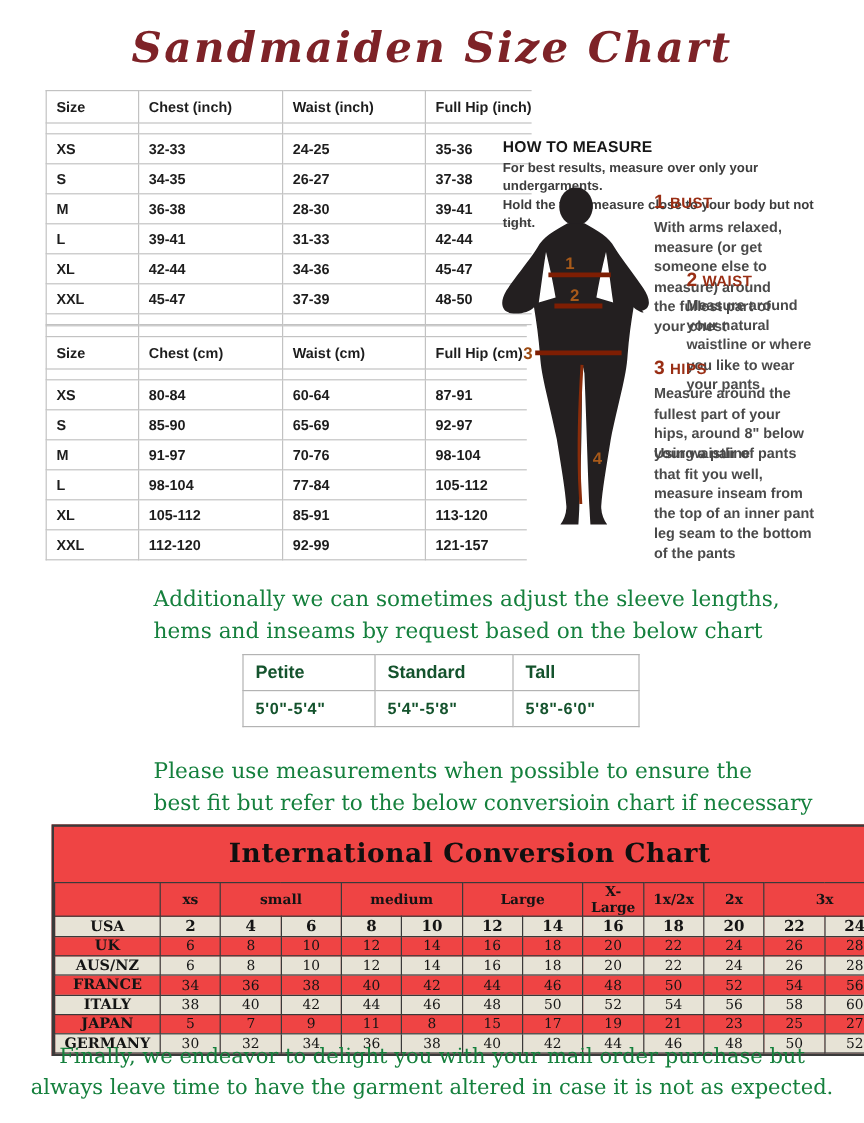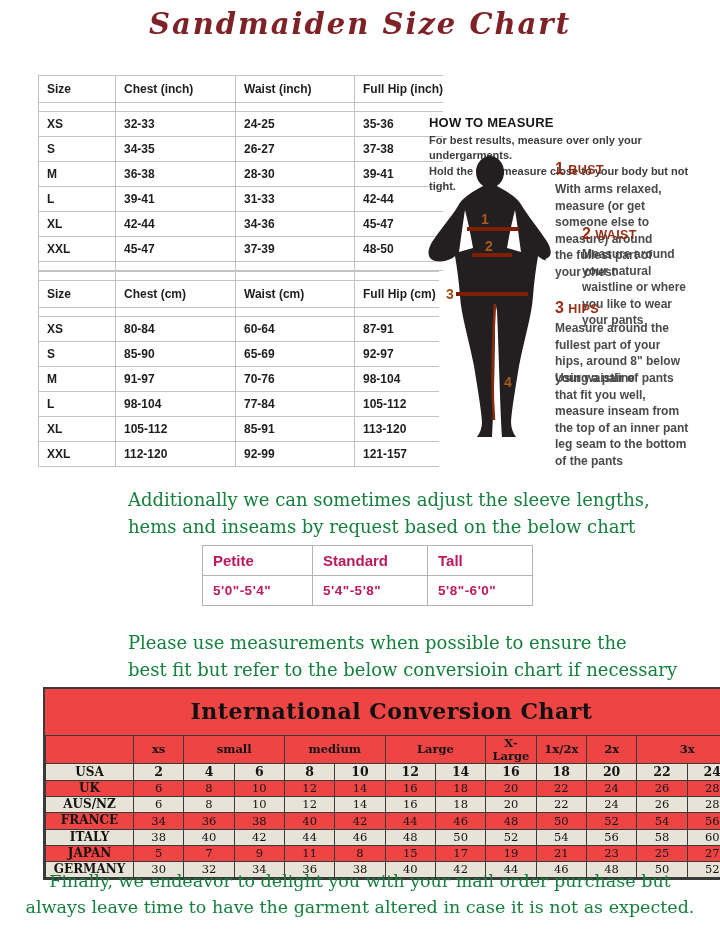--- a/index.html
+++ b/index.html
@@ -1,36 +1,36 @@
 <!DOCTYPE html>
 <html><head>
 <meta charset="utf-8">
 <style>
   html,body{margin:0;padding:0;background:#ffffff;}
   .page{position:relative;width:720px;height:936px;background:#fff;overflow:hidden;
         font-family:"Liberation Sans",sans-serif;}
 
   
-  .main-title{position:absolute;top:7px;left:0;right:0;margin:0;text-align:center;
+  .main-title{position:absolute;top:20px;left:0;right:0;margin:0;text-align:center;
     font-family:"DejaVu Serif",serif;font-weight:bold;font-style:italic;
-    font-size:29px;letter-spacing:2px;color:#7e2227;}
+    font-size:35px;letter-spacing:2px;color:#7e2227;}
 
   
   .size-tables{position:absolute;left:38px;top:75px;}
   table.size{border-collapse:collapse;table-layout:fixed;}
   table.size col.c1{width:77px}table.size col.c2{width:120px}
   table.size col.c3{width:119px}table.size col.c4{width:84px}
   table.size th,table.size td{border:1px solid #c2c2c2;text-align:left;
     font-weight:bold;color:#1d1d1d;padding:5px 0 5px 8px;font-size:12px;white-space:nowrap;}
   table.size th{padding:6px 0 6px 8px;}
   table.size th:last-child,table.size td:last-child{border-right:none;}
   table.size tr.sp td{height:8px;padding:0;}
 
   
-  .htm{position:absolute;left:429px;top:115px;width:276px;}
+  .htm{position:absolute;left:419px;top:115px;width:276px;}
   .htm-title{margin:0 0 3px;font-size:13px;font-weight:bold;color:#161616;letter-spacing:.2px;}
   .htm-intro{font-size:11px;line-height:1.4;font-weight:bold;color:#3d3d3d;}
   .figure-svg{position:absolute;left:-5px;top:41px;}
   .figure-svg .sil{fill:#231f20;}
   .figure-svg text{font-family:"Liberation Sans",sans-serif;font-weight:bold;font-size:14px;}
   .step{position:absolute;left:126px;width:152px;}
   .step-0{top:45px}.step-1{top:110px;padding-left:27px}.step-2{top:184px}.step-3{top:255px}
   .step h3{margin:0 0 3px;color:#992e14;font-size:12.5px;letter-spacing:.4px;}
   .step h3 .n{font-size:16px;margin-right:4px;}
   .step p{margin:0;font-size:12px;line-height:1.38;font-weight:bold;color:#4a4a4a;}
@@ -40,21 +40,21 @@
   .note{position:absolute;font-family:"DejaVu Serif",serif;font-size:18px;
         line-height:1.5;color:#15803d;}
   .note-adjust{left:128px;top:486px;}
   .note-measure{left:128px;top:629px;}
   .note-final{left:0;right:0;top:868px;text-align:center;font-size:17.5px;}
 
   
   .height-table{position:absolute;left:202px;top:545px;border-collapse:collapse;table-layout:fixed;}
   .height-table col.h1{width:110px}.height-table col.h2{width:115px}.height-table col.h3{width:105px}
   .height-table th,.height-table td{border:1px solid #b3b3b3;text-align:left;
-    font-weight:bold;color:#be185d;white-space:nowrap;}
+    font-weight:bold;color:#14532d;white-space:nowrap;}
   .height-table th{font-size:15px;padding:6px 0 6px 10px;}
   .height-table td{font-size:13.5px;letter-spacing:.5px;padding:7px 0 7px 10px;}
 
   
   .conv{position:absolute;left:43px;top:687px;width:697px;border:2px solid #3a3a3a;
         box-sizing:border-box;background:#ef4444;}
   .conv-title{margin:9px 0 0;text-align:center;font-family:"DejaVu Serif",serif;
     font-weight:bold;font-size:22px;letter-spacing:.5px;color:#101010;}
   .conv table{border-collapse:collapse;width:100%;margin-top:11px;table-layout:fixed;}
   .conv col.lblcol{width:88px;}

